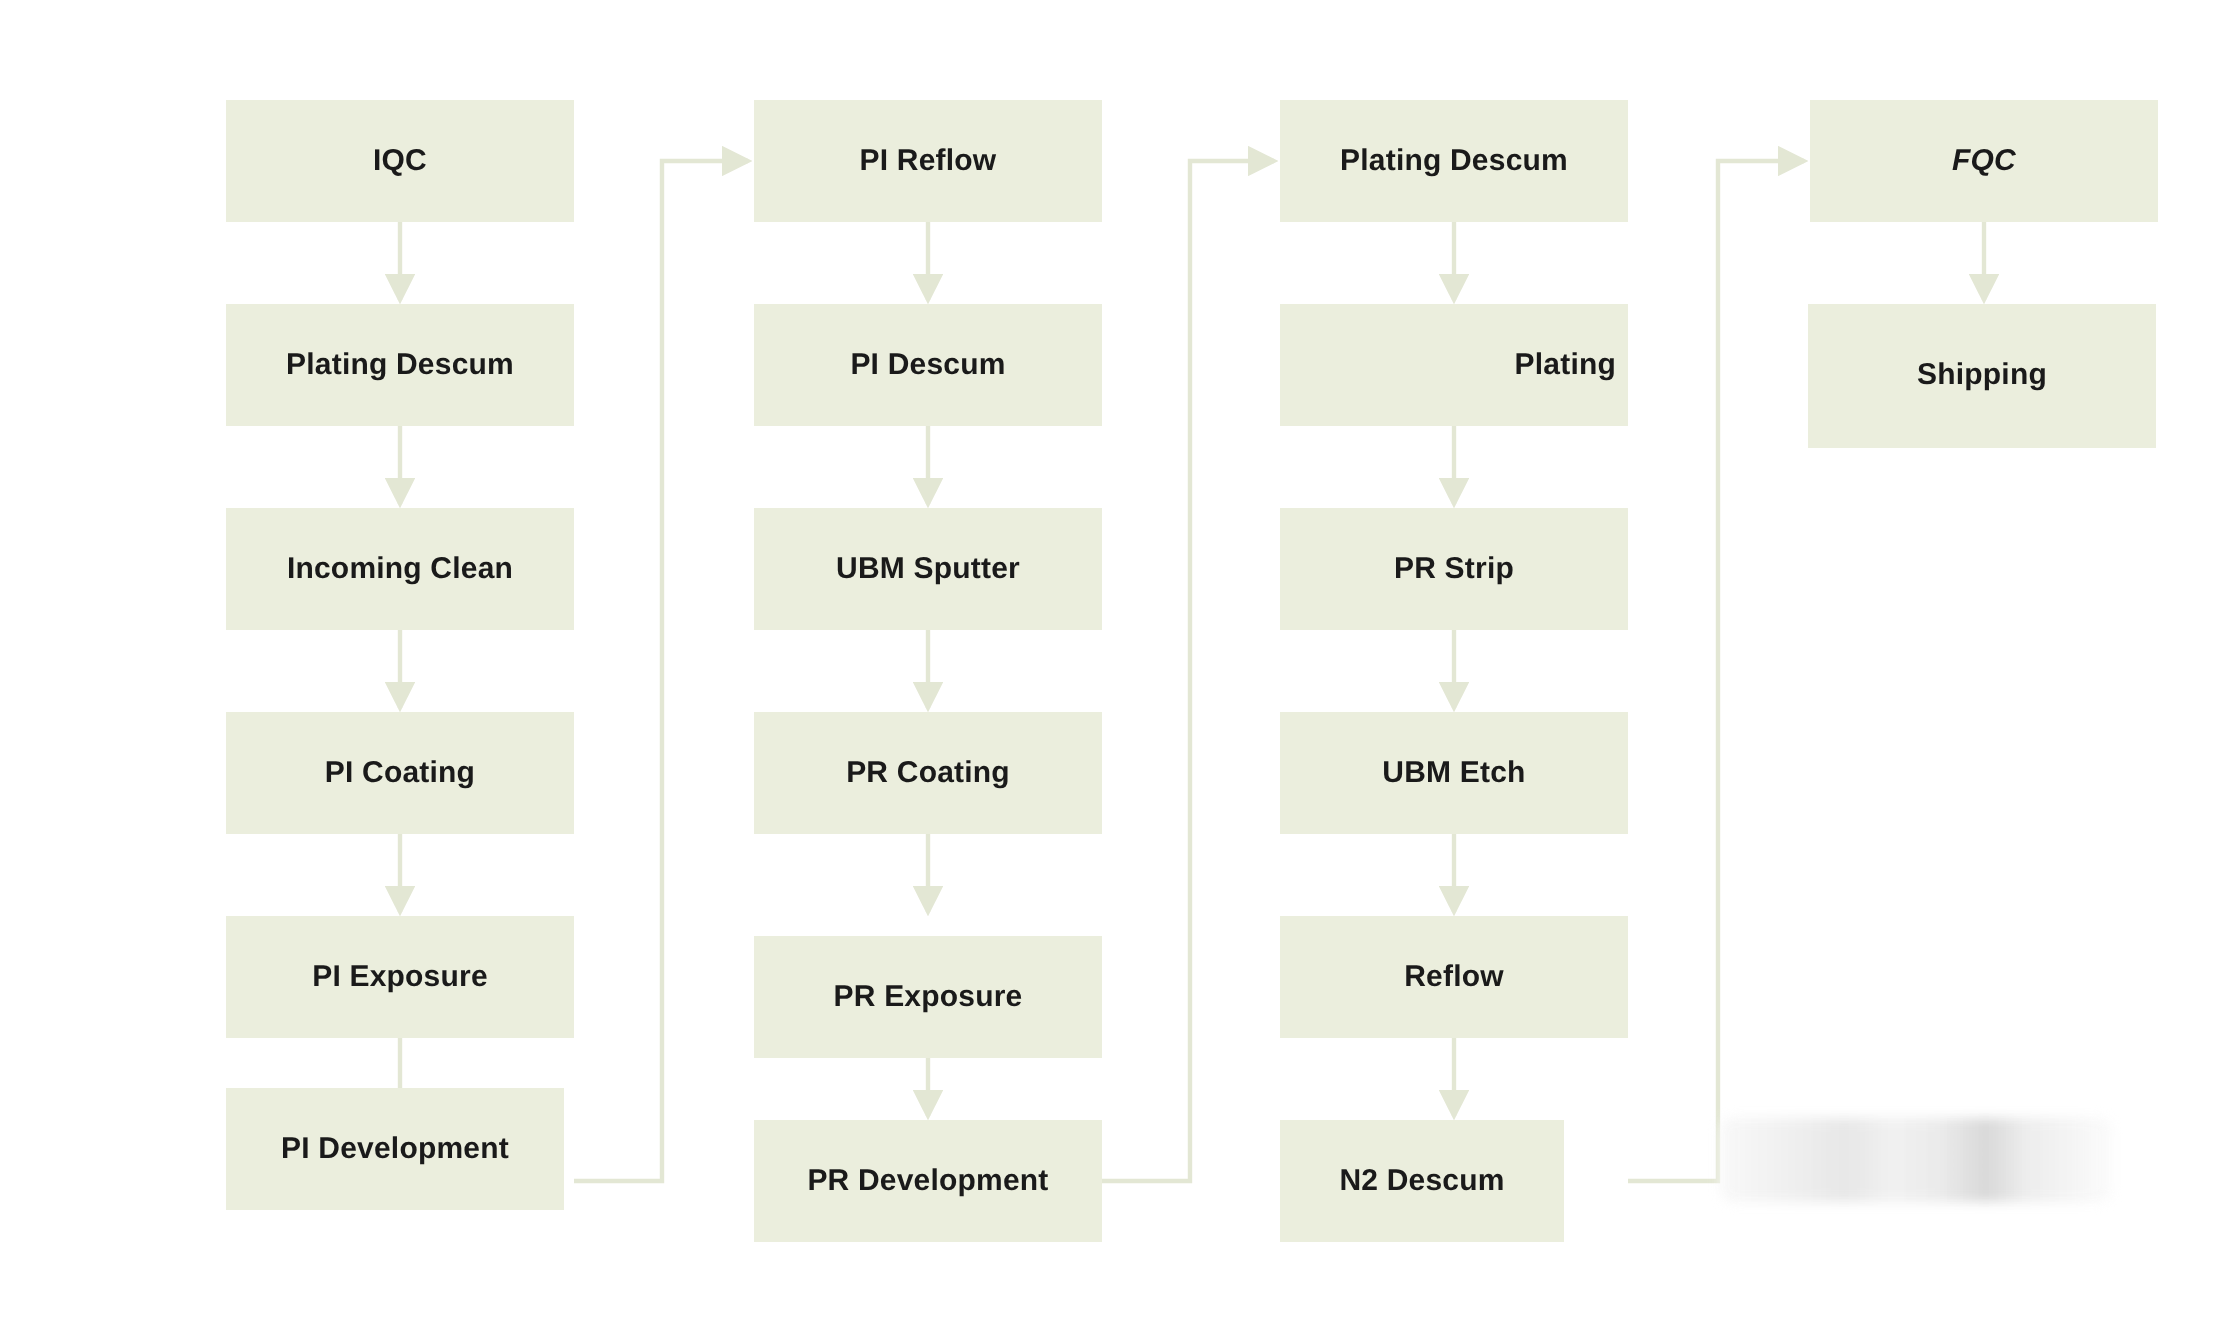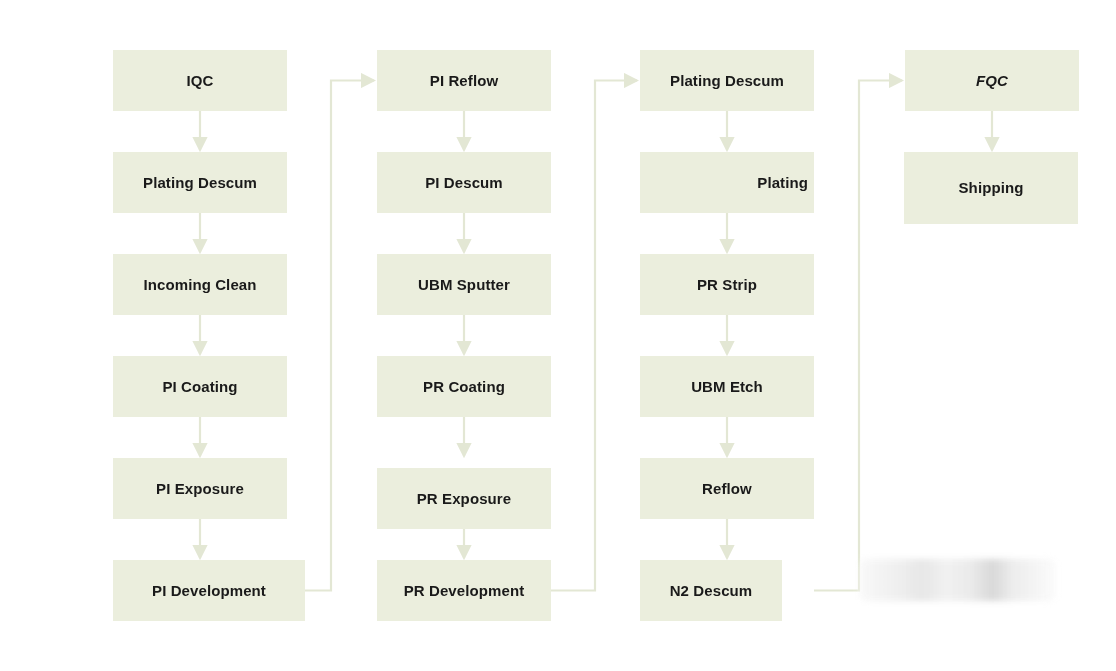--- a/index.html
+++ b/index.html
@@ -111,21 +111,21 @@
       </div>
       <div class="node" style="left: 113px; top: 254px; width: 174px; height: 61px;">
         <span class="node-label">Incoming Clean</span>
       </div>
       <div class="node" style="left: 113px; top: 356px; width: 174px; height: 61px;">
         <span class="node-label">PI Coating</span>
       </div>
       <div class="node" style="left: 113px; top: 458px; width: 174px; height: 61px;">
         <span class="node-label">PI Exposure</span>
       </div>
-      <div class="node" style="left: 113px; top: 560px; width: 192px; height: 61px;">
+      <div class="node" style="left: 113px; top: 544px; width: 169px; height: 61px;">
         <span class="node-label">PI Development</span>
       </div>
       <div class="node" style="left: 377px; top: 50px; width: 174px; height: 61px;">
         <span class="node-label">PI Reflow</span>
       </div>
       <div class="node" style="left: 377px; top: 152px; width: 174px; height: 61px;">
         <span class="node-label">PI Descum</span>
       </div>
       <div class="node" style="left: 377px; top: 254px; width: 174px; height: 61px;">
         <span class="node-label">UBM Sputter</span>

